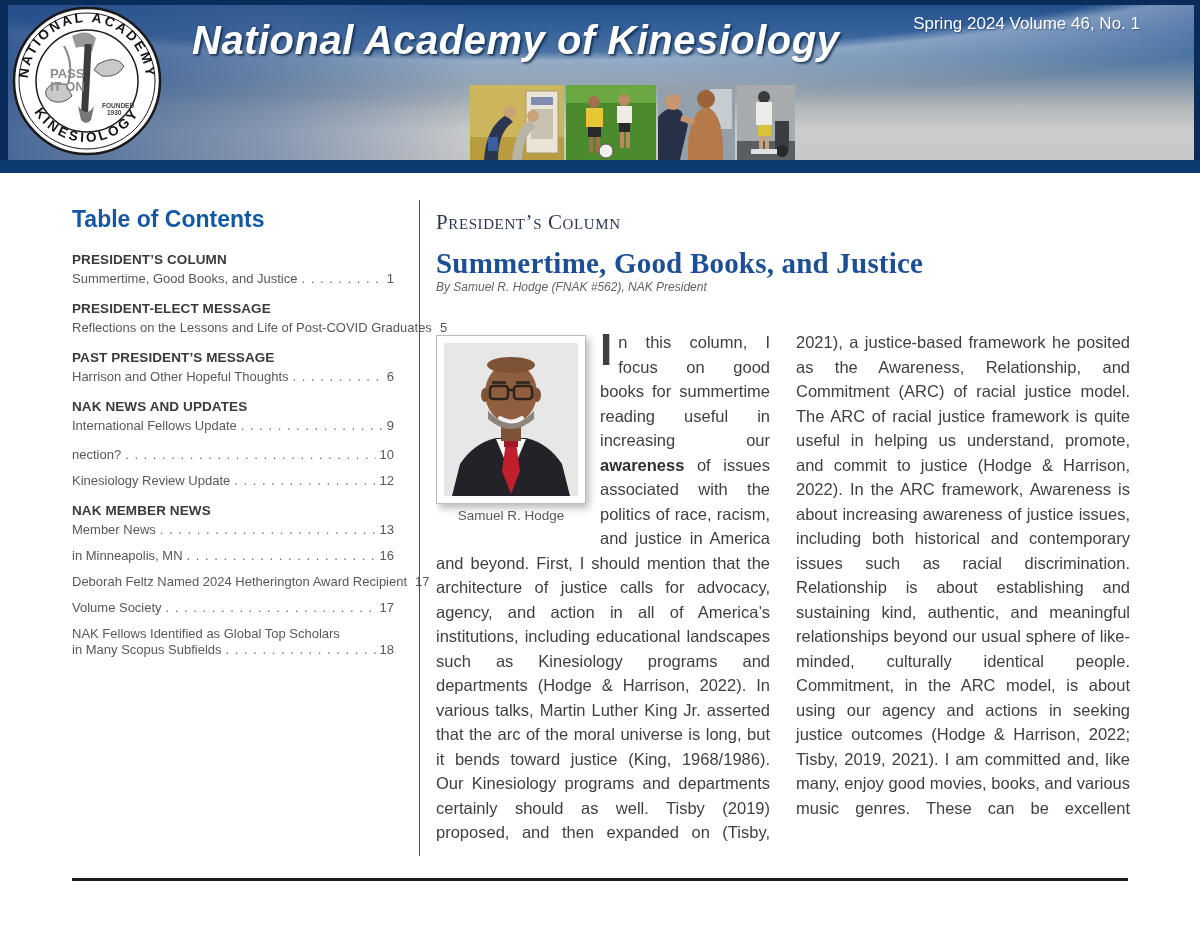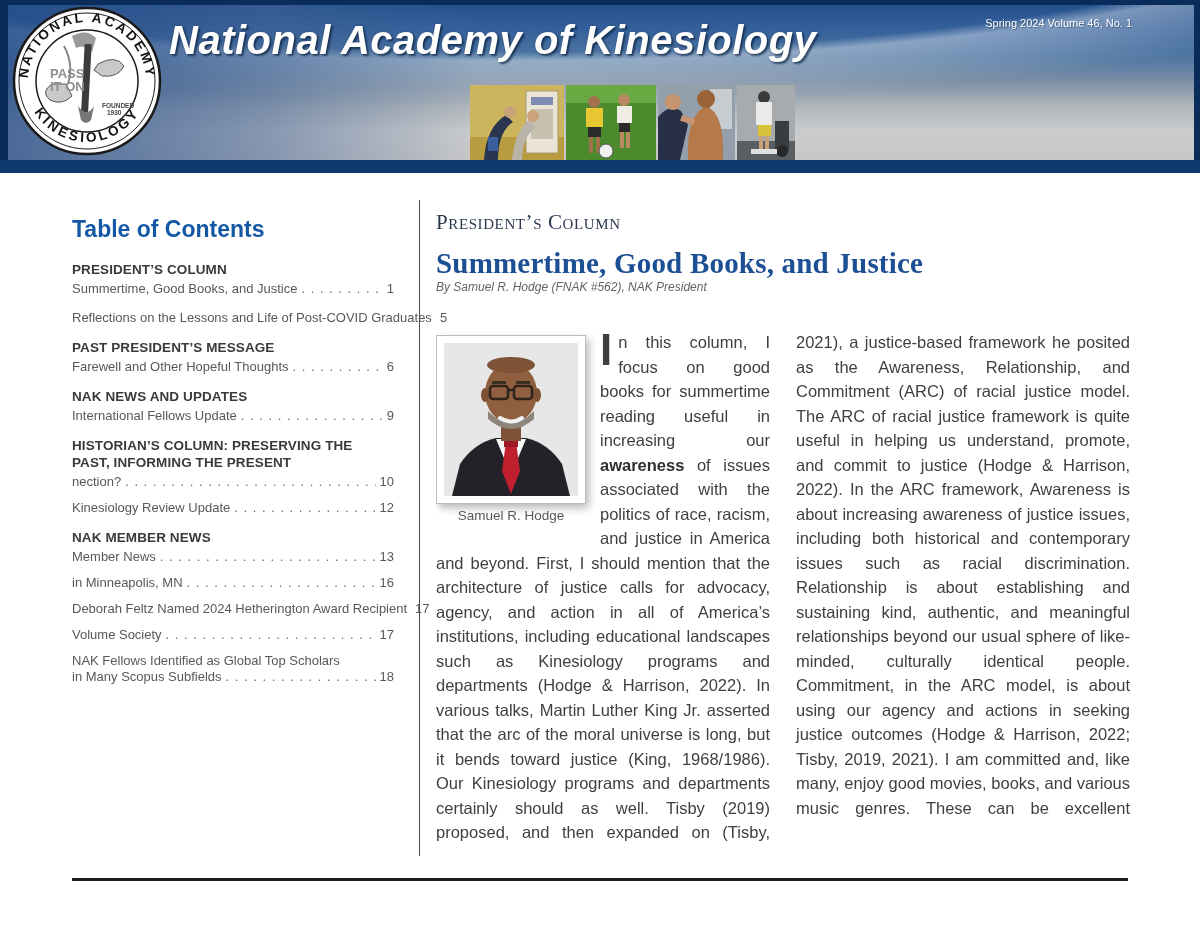--- a/index.html
+++ b/index.html
@@ -12,32 +12,32 @@
     border-top:5px solid #0a2c5a; border-left:8px solid #0a2c5a; border-right:6px solid #0a2c5a;
     background:linear-gradient(180deg,#24508c 0%,#35619b 16%,#4f76a2 34%,#7e91a6 50%,#b3b8bc 66%,#cbcccd 82%,#c7c7c7 100%);
     overflow:hidden; }
   .header .swoosh { position:absolute; left:-20px; top:-10px; width:1240px; height:120px;
     background:radial-gradient(120% 250% at 42% -95%, rgba(255,255,255,0) 57%, rgba(255,255,255,0.38) 60%, rgba(255,255,255,0) 74%); }
   .header .left-tint { position:absolute; left:0; top:0; width:470px; height:160px;
     background:linear-gradient(90deg, rgba(38,78,138,0.78) 0%, rgba(66,99,150,0.5) 55%, rgba(66,99,150,0) 100%); }
   .header-bar { position:absolute; left:0; top:160px; width:1200px; height:13px; background:#0d3a6e; }
 
   .seal { position:absolute; left:12px; top:6px; width:150px; height:150px; }
-  .masthead-title { position:absolute; left:169px; top:18px; width:640px;
+  .masthead-title { position:absolute; left:192px; top:18px; width:640px;
     font-size:40px; font-weight:bold; font-style:italic; color:#ffffff; letter-spacing:0.5px;
     text-shadow:2px 2px 2px rgba(8,30,60,0.65), 0 0 2px rgba(8,30,60,0.4); white-space:nowrap; }
-  .masthead-info { position:absolute; right:68px; top:13px; text-align:right; color:#ffffff;
-    font-size:11px; line-height:21.5px; text-shadow:1px 1px 1px rgba(8,30,60,0.45); }
+  .masthead-info { position:absolute; right:60px; top:13px; text-align:right; color:#ffffff;
+    font-size:17px; line-height:21.5px; text-shadow:1px 1px 1px rgba(8,30,60,0.45); }
   .masthead-info .site { display:block; color:#ffffff; text-decoration:none; }
 
   .photo-strip { position:absolute; left:470px; top:85px; height:75px; display:flex; gap:2px; }
   .photo-strip svg { display:block; height:75px; }
 
   
-  .toc { position:absolute; left:72px; top:216px; width:322px; }
+  .toc { position:absolute; left:72px; top:206px; width:322px; }
   .toc-heading { font-size:23px; font-weight:bold; color:#1457a5; margin-bottom:18px; }
   .toc-section { margin-top:13px; }
   .toc-section:first-of-type { margin-top:0; }
   .toc-header { font-size:13.5px; font-weight:bold; color:#3a3a3a; line-height:17px; margin-bottom:3px; letter-spacing:0.1px; }
   .toc-entry { font-size:13px; color:#585858; line-height:16px; margin-bottom:10px; cursor:pointer; }
   .toc-row { display:flex; align-items:baseline; }
   .toc-title { flex:none; }
   .dots { flex:1 1 auto; overflow:hidden; white-space:nowrap; margin:0 4px; color:#6a6a6a; letter-spacing:1px; }
   .toc-page { flex:none; }
 
@@ -173,50 +173,50 @@
           <div class="toc-header">PRESIDENT’S COLUMN</div>
           <div class="toc-entry">
             <div class="toc-row">
               <span class="toc-title">Summertime, Good Books, and Justice</span>
               <span class="dots"> . . . . . . . . . . . . . . . . . . . . . . . . . . . . . . . . . . . . . . . . . . . . . . . . . . . . . . . . . . . . . . . . . . . . . .</span>
               <span class="toc-page">1</span>
             </div>
           </div>
         </div>
         <div class="toc-section">
+          <div class="toc-header">PRESIDENT-ELECT MESSAGE</div>
           <div class="toc-entry">
             <div class="toc-row">
               <span class="toc-title">Reflections on the Lessons and Life of Post-COVID Graduates</span>
               <span class="dots"> . . . . . . . . . . . . . . . . . . . . . . . . . . . . . . . . . . . . . . . . . . . . . . . . . . . . . . . . . . . . . . . . . . . . . .</span>
               <span class="toc-page">5</span>
             </div>
           </div>
         </div>
         <div class="toc-section">
           <div class="toc-header">PAST PRESIDENT’S MESSAGE</div>
           <div class="toc-entry">
             <div class="toc-row">
-              <span class="toc-title">Farewell and Other Hopeful Thoughts</span>
+              <span class="toc-title">Harrison and Other Hopeful Thoughts</span>
               <span class="dots"> . . . . . . . . . . . . . . . . . . . . . . . . . . . . . . . . . . . . . . . . . . . . . . . . . . . . . . . . . . . . . . . . . . . . . .</span>
               <span class="toc-page">6</span>
             </div>
           </div>
         </div>
         <div class="toc-section">
           <div class="toc-header">NAK NEWS AND UPDATES</div>
           <div class="toc-entry">
             <div class="toc-row">
               <span class="toc-title">International Fellows Update</span>
               <span class="dots"> . . . . . . . . . . . . . . . . . . . . . . . . . . . . . . . . . . . . . . . . . . . . . . . . . . . . . . . . . . . . . . . . . . . . . .</span>
               <span class="toc-page">9</span>
             </div>
           </div>
         </div>
         <div class="toc-section">
-          <div class="toc-header">HISTORIAN’S COLUMN: PRESERVING THE PAST, INFORMING THE PRESENT</div>
           <div class="toc-entry">
             <div class="toc-row">
               <span class="toc-title">nection?</span>
               <span class="dots"> . . . . . . . . . . . . . . . . . . . . . . . . . . . . . . . . . . . . . . . . . . . . . . . . . . . . . . . . . . . . . . . . . . . . . .</span>
               <span class="toc-page">10</span>
             </div>
           </div>
           <div class="toc-entry">
             <div class="toc-row">
               <span class="toc-title">Kinesiology Review Update</span>

